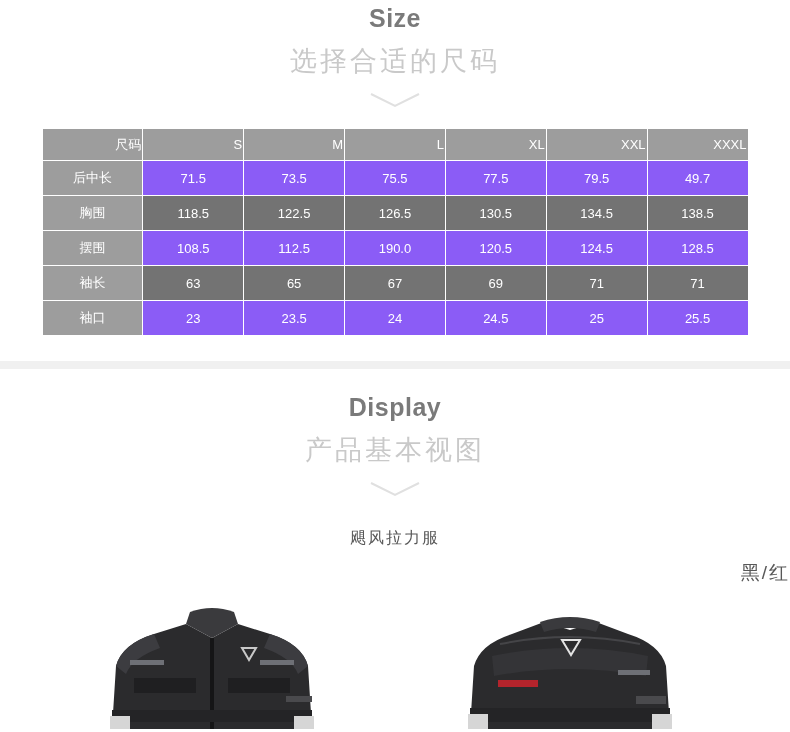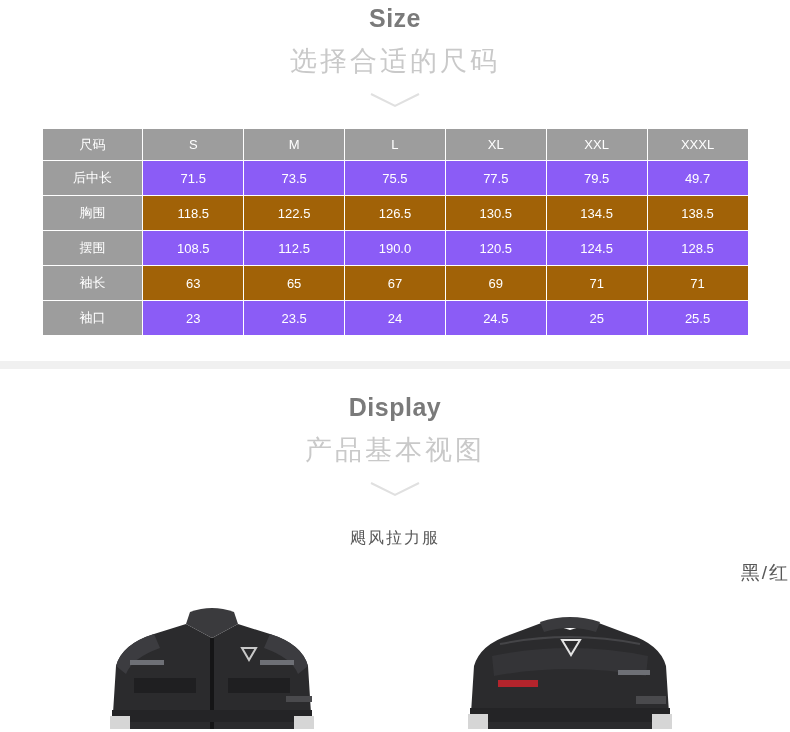--- a/index.html
+++ b/index.html
@@ -78,31 +78,32 @@
     text-align: center;
     color: #ffffff;
     font-size: 13px;
     height: 32px;
     font-family: "Liberation Sans", sans-serif;
   }
   table.size-table tr.head td {
     background: #9d9d9d;
     height: 29px;
     font-size: 13px;
+    text-align: right;
   }
   table.size-table td.rowhead {
     background: #9d9d9d;
     width: 98px;
     font-size: 13px;
   }
   table.size-table tr.odd td.cell {
     background: #8b5cf6;
   }
   table.size-table tr.even td.cell {
-    background: #a16207;
+    background: #737373;
   }
 
   
   .band {
     margin-top: 25px;
     height: 8px;
     background: #f0f0f0;
   }
 
   

